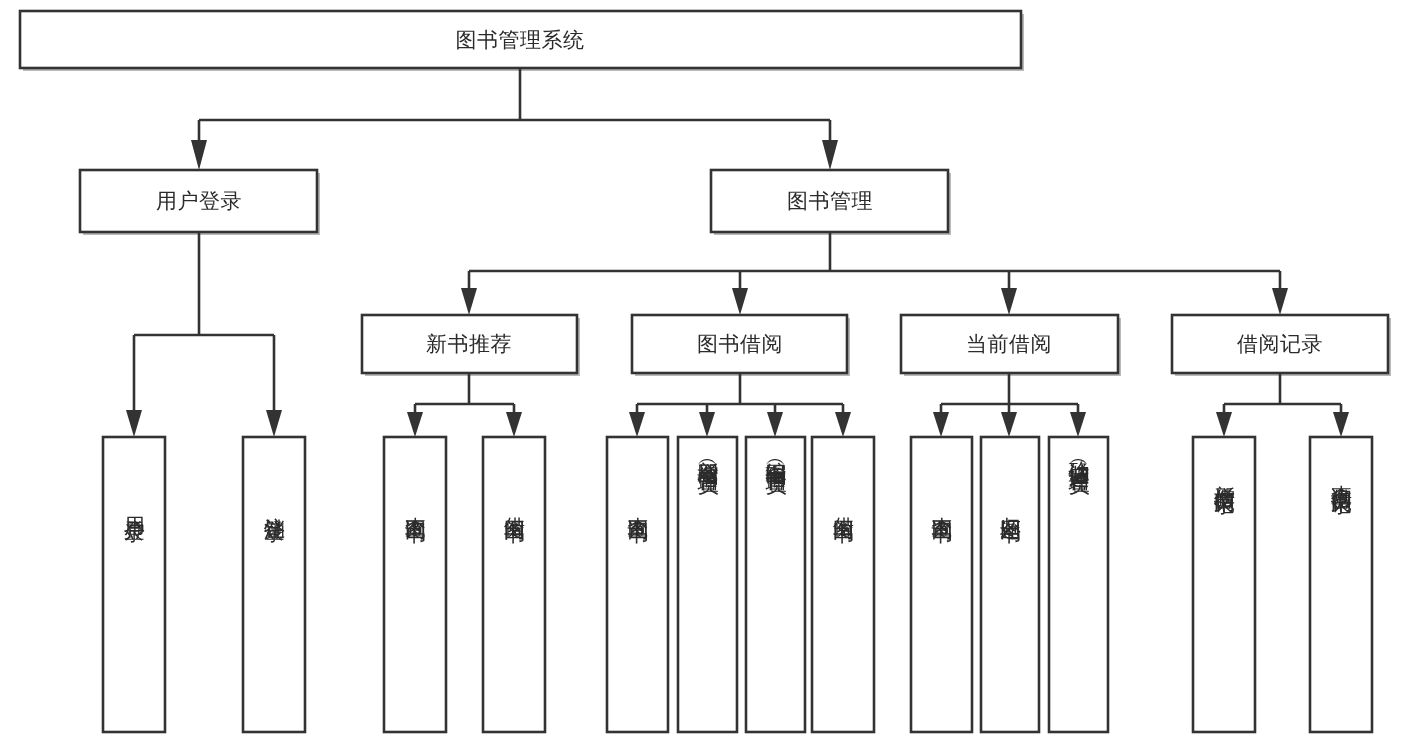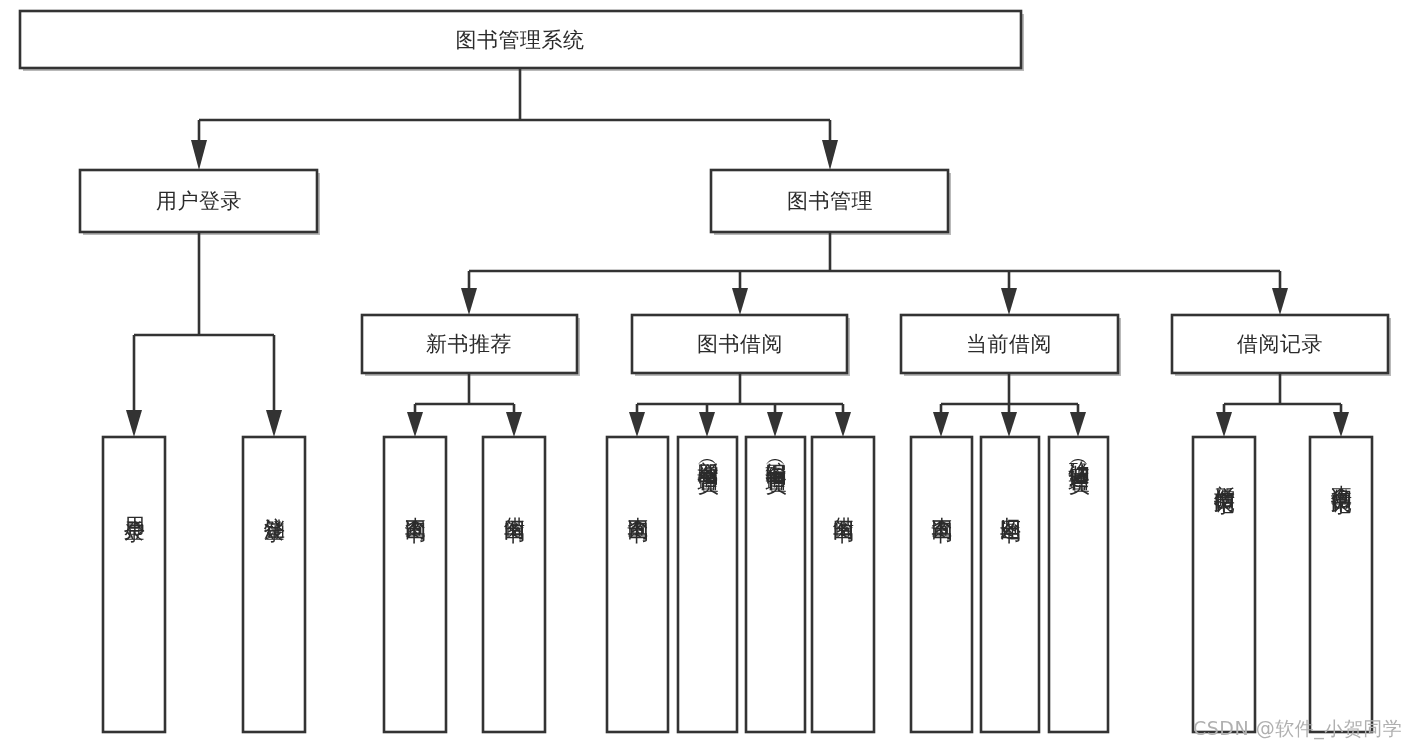--- a/index.html
+++ b/index.html
@@ -263,15 +263,14 @@
     <span class="vlabel-text">确认归还（管理员）</span>
   </div>
 
   <div class="vlabel-wrap" style="left:1193px; top:468px; width:62px; height:264px;">
     <span class="vlabel-text">新增借阅记录</span>
   </div>
   <div class="vlabel-wrap" style="left:1310px; top:468px; width:62px; height:264px;">
     <span class="vlabel-text">查询借阅记录</span>
   </div>
 
-  <div class="watermark" style="left:1193px; top:716px;">CSDN @软件_小贺同学</div>
 
 </div>
 
 </body></html>

